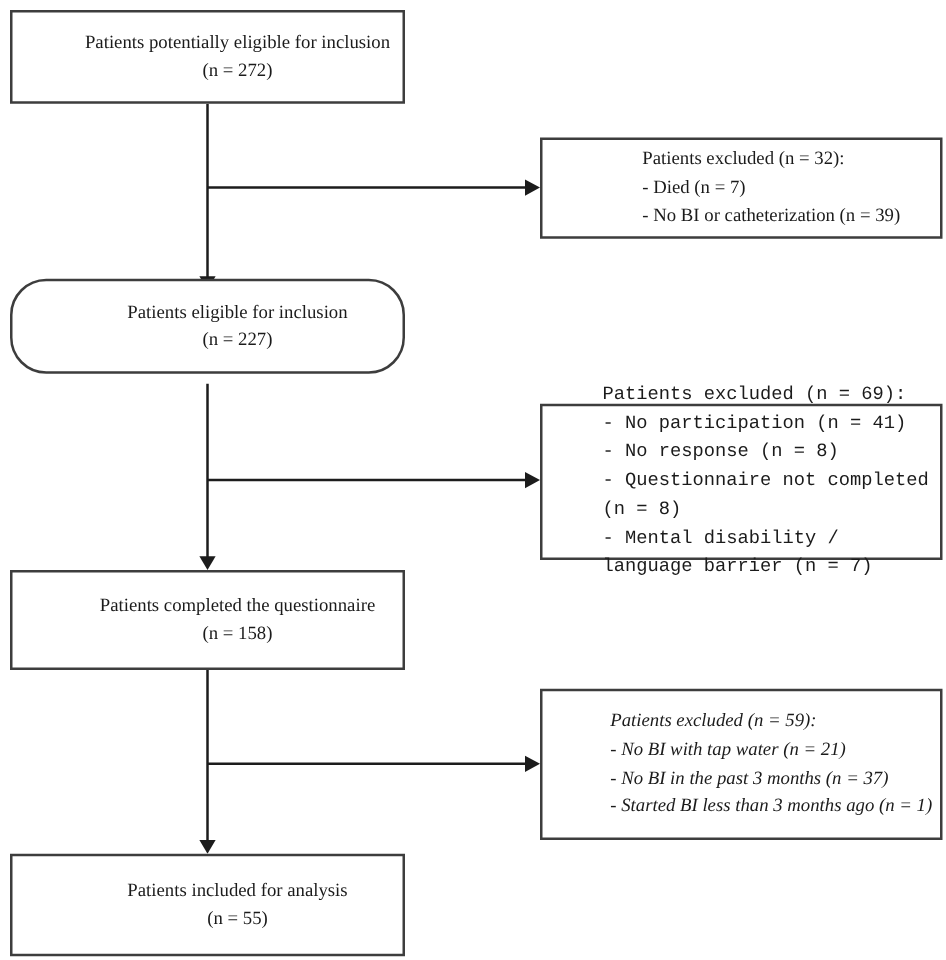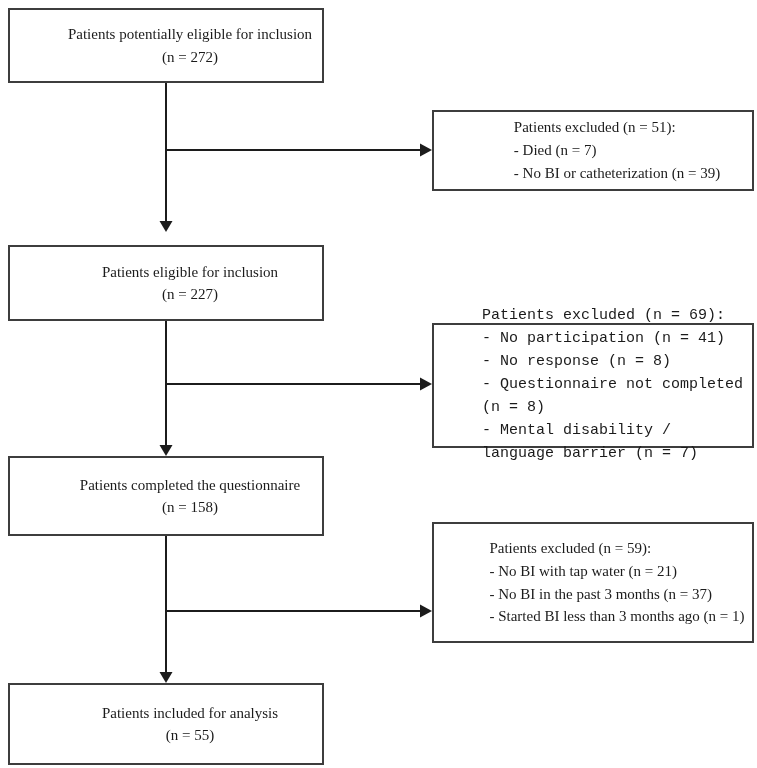--- a/index.html
+++ b/index.html
@@ -39,27 +39,27 @@
     background: var(--background);
     display: flex;
     flex-direction: column;
     justify-content: center;
     align-items: center;
     padding-left: 48px;
   }
   .box-main { left: 8px; width: 316px; text-align: center; line-height: 1.5; }
   .box-main .line { display: block; }
   .b1 { top: 8px;   height: 75px; }
-  .b3 { top: 245px; height: 76px; }
+  .b3 { top: 223px; height: 76px; border-radius: 29px; }
   .b5 { top: 456px; height: 80px; }
   .b7 { top: 683px; height: 82px; }
   .box-excl { left: 432px; width: 322px; }
   .e1 { top: 110px; height: 81px; }
   .e2 { top: 323px; height: 125px; font-family: Liberation Mono, monospace; }
-  .e3 { top: 522px; height: 121px; }
+  .e3 { top: 551px; height: 121px; font-style: italic; }
   .excl-text { text-align: left; line-height: 1.53; max-width: 300px; }
 </style>
 </head>
 <body>
 
 <div class="diagram">
 
   <svg class="connectors" viewBox="0 0 757 768" width="757" height="768" aria-hidden="true">
 
     <g>
@@ -108,21 +108,21 @@
     <span class="line">(n = 158)</span>
   </div>
 
   <div class="box box-main b7">
     <span class="line">Patients included for analysis</span>
     <span class="line">(n = 55)</span>
   </div>
 
   <div class="box box-excl e1">
     <div class="excl-text">
-      <div>Patients excluded (n = 51):</div>
+      <div>Patients excluded (n = 32):</div>
       <div>- Died (n = 7)</div>
       <div>- No BI or catheterization (n = 39)</div>
     </div>
   </div>
 
   <div class="box box-excl e2">
     <div class="excl-text">
       <div>Patients excluded (n = 69):</div>
       <div>- No participation (n = 41)</div>
       <div>- No response (n = 8)</div>

